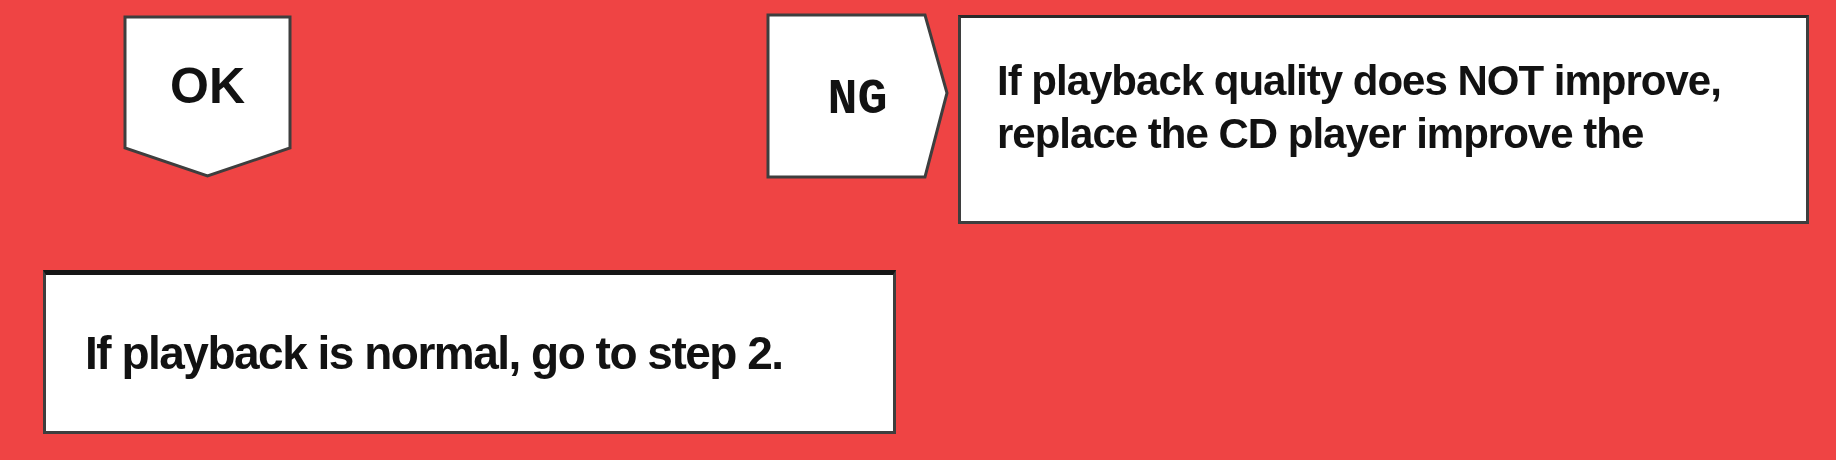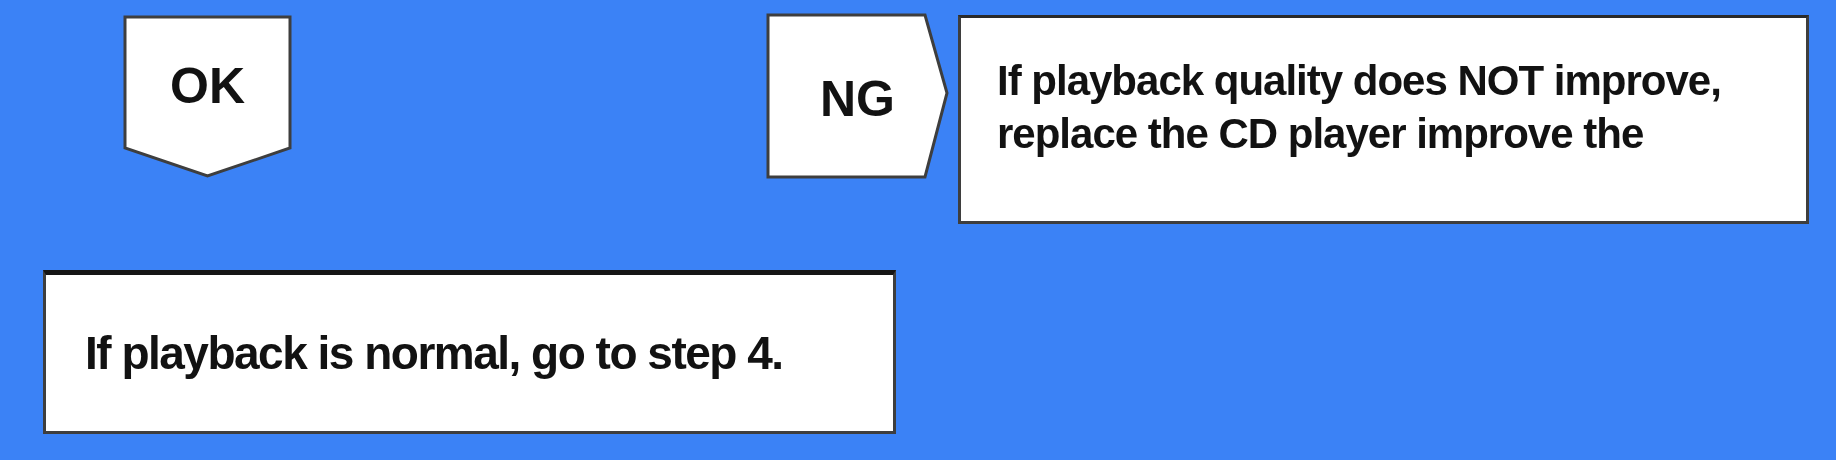--- a/index.html
+++ b/index.html
@@ -1,21 +1,21 @@
 <!DOCTYPE html>
 <html><head>
 <meta charset="utf-8">
 <style>
   * { margin: 0; padding: 0; box-sizing: border-box; }
   html, body { background: #ffffff; }
   .canvas {
     position: relative;
     width: 1836px;
     height: 460px;
-    background: #3b82f6;
+    background: #ef4444;
     font-family: "Liberation Sans", sans-serif;
     color: #111111;
     overflow: hidden;
   }
   .flag {
     position: absolute;
   }
   .flag svg {
     position: absolute;
     inset: 0;
@@ -29,21 +29,21 @@
     align-items: center;
     justify-content: center;
     font-size: 50px;
     font-weight: bold;
     letter-spacing: 0px;
     color: #121212;
   }
   .flag-ok { left: 123px; top: 15px; width: 169px; height: 164px; }
   .flag-ok .flag-label { padding-bottom: 22px; } 
   .flag-ng { left: 766px; top: 13px; width: 183px; height: 166px; }
-  .flag-ng .flag-label { padding-top: 6px; }
+  .flag-ng .flag-label { padding-top: 6px; font-family: Liberation Mono, monospace; }
   .shape-stroke {
     fill: #ffffff;
     stroke: #3e3e3e;
     stroke-width: 3;
     stroke-linejoin: miter;
   }
   .result-box {
     position: absolute;
     background: #ffffff;
     border: 3px solid #3e3e3e;
@@ -91,16 +91,16 @@
     </svg>
     <span class="flag-label">NG</span>
   </div>
 
   <div class="result-box box-ng">
     <div class="text-line">If playback quality does NOT improve,</div>
     <div class="text-line">replace the CD player improve the</div>
   </div>
 
   <div class="result-box box-ok">
-    <div class="text-line">If playback is normal, go to step 4.</div>
+    <div class="text-line">If playback is normal, go to step 2.</div>
   </div>
 
 </div>
 
 </body></html>

